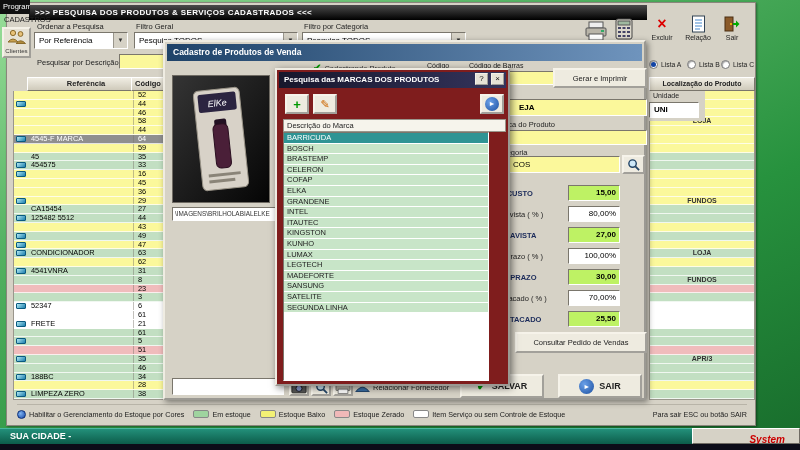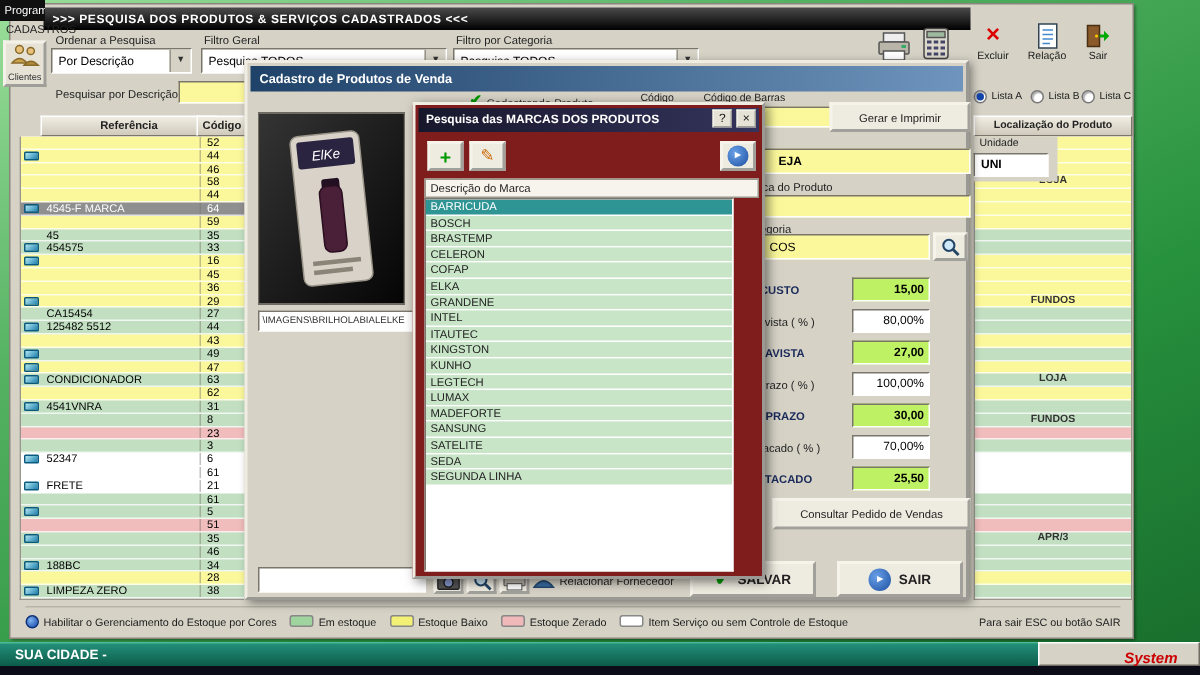--- a/index.html
+++ b/index.html
@@ -91,21 +91,21 @@
 </head>
 <body>
 
 <div class="desktop"></div>
 
 <div class="main-window">
   <div class="main-title">&gt;&gt;&gt;  PESQUISA DOS PRODUTOS &amp; SERVIÇOS CADASTRADOS  &lt;&lt;&lt;</div>
 
   <div class="slabel" style="left:30px;top:19px">Ordenar a Pesquisa</div>
   <div class="combo" style="left:27px;top:29px;width:94px">
-    <span class="combo-text">Por Descrição</span>
+    <span class="combo-text">Por Referência</span>
     <span class="combo-btn">▼</span>
   </div>
 
   <div class="slabel" style="left:129px;top:19px">Filtro Geral</div>
   <div class="combo" style="left:127px;top:29px;width:164px">
     <span class="combo-text">Pesquisa TODOS</span>
     <span class="combo-btn">▼</span>
   </div>
 
   <div class="slabel" style="left:297px;top:19px">Filtro por Categoria</div>
@@ -599,26 +599,25 @@
       <div class="brand-row">BOSCH</div>
       <div class="brand-row">BRASTEMP</div>
       <div class="brand-row">CELERON</div>
       <div class="brand-row">COFAP</div>
       <div class="brand-row">ELKA</div>
       <div class="brand-row">GRANDENE</div>
       <div class="brand-row">INTEL</div>
       <div class="brand-row">ITAUTEC</div>
       <div class="brand-row">KINGSTON</div>
       <div class="brand-row">KUNHO</div>
+      <div class="brand-row">LUMAX</div>
       <div class="brand-row">LEGTECH</div>
-      <div class="brand-row">LUMAX</div>
       <div class="brand-row">MADEFORTE</div>
       <div class="brand-row">SANSUNG</div>
       <div class="brand-row">SATELITE</div>
-      <div class="brand-row">SEDA</div>
       <div class="brand-row">SEGUNDA LINHA</div>
     </div>
 </div>
 
 <div class="statusbar">SUA CIDADE -</div>
 <div class="statusbar-right">
   <span class="brand-red">System</span>
 </div>
 <div class="bottomstrip"></div>
 

